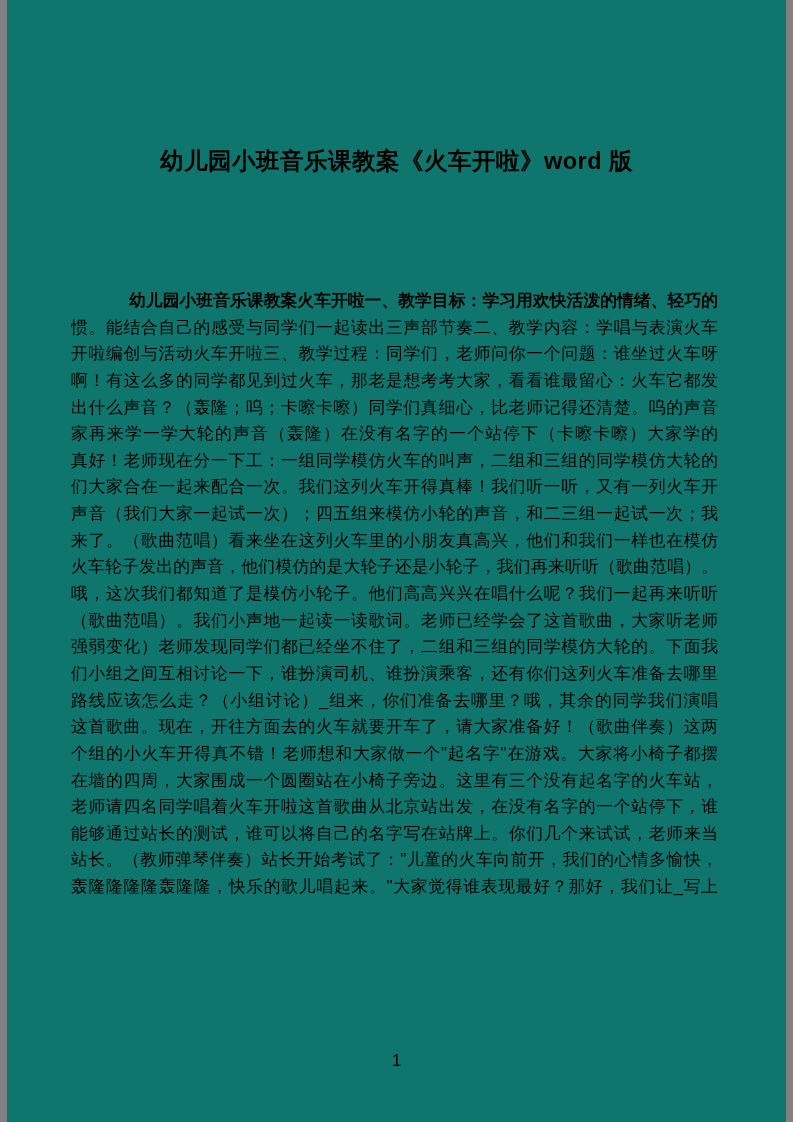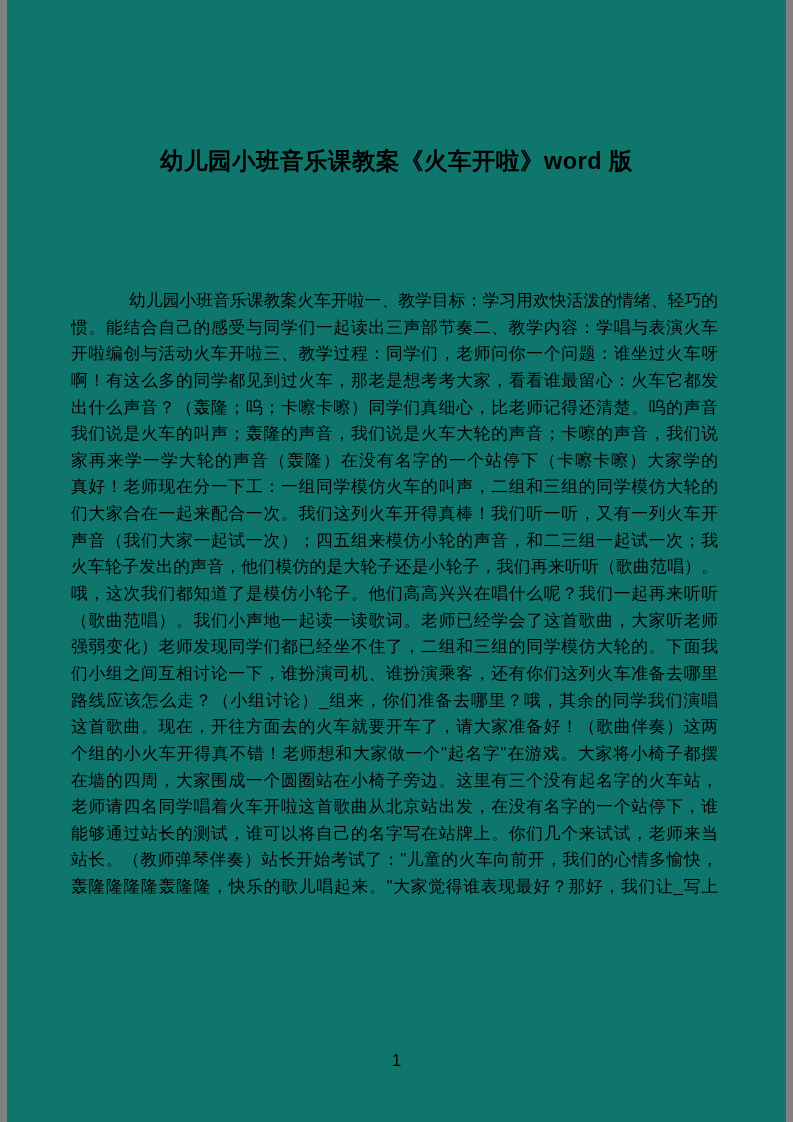--- a/index.html
+++ b/index.html
@@ -39,20 +39,21 @@
   .doc-body .line {
     height: 26.65px;
     line-height: 26.65px;
     overflow: hidden;
     text-align: justify;
     text-align-last: justify;
     word-break: break-all;
   }
   .doc-body .line:first-child {
     text-indent: 58px;
+    font-weight: bold;
   }
   .page-footer {
     position: absolute;
     top: 1048px;
     left: 0;
     right: 0;
     text-align: center;
     font-size: 17px;
     line-height: 26px;
   }
@@ -62,25 +63,25 @@
 
 <div class="page">
   <h1 class="doc-title">幼儿园小班音乐课教案《火车开啦》word 版</h1>
 
   <div class="doc-body">
       <div class="line">幼儿园小班音乐课教案火车开啦一、教学目标：学习用欢快活泼的情绪、轻巧的</div>
       <div class="line">惯。能结合自己的感受与同学们一起读出三声部节奏二、教学内容：学唱与表演火车</div>
       <div class="line">开啦编创与活动火车开啦三、教学过程：同学们，老师问你一个问题：谁坐过火车呀</div>
       <div class="line">啊！有这么多的同学都见到过火车，那老是想考考大家，看看谁最留心：火车它都发</div>
       <div class="line">出什么声音？（轰隆；呜；卡嚓卡嚓）同学们真细心，比老师记得还清楚。呜的声音</div>
-      <div class="line">我们说是火车的叫声；轰隆的声音，我们说是火车大轮的声音；卡嚓的声音，我们说</div>
       <div class="line">家再来学一学大轮的声音（轰隆）在没有名字的一个站停下（卡嚓卡嚓）大家学的</div>
       <div class="line">真好！老师现在分一下工：一组同学模仿火车的叫声，二组和三组的同学模仿大轮的</div>
       <div class="line">们大家合在一起来配合一次。我们这列火车开得真棒！我们听一听，又有一列火车开</div>
       <div class="line">声音（我们大家一起试一次）；四五组来模仿小轮的声音，和二三组一起试一次；我</div>
+      <div class="line">来了。（歌曲范唱）看来坐在这列火车里的小朋友真高兴，他们和我们一样也在模仿</div>
       <div class="line">火车轮子发出的声音，他们模仿的是大轮子还是小轮子，我们再来听听（歌曲范唱）。</div>
       <div class="line">哦，这次我们都知道了是模仿小轮子。他们高高兴兴在唱什么呢？我们一起再来听听</div>
       <div class="line">（歌曲范唱）。我们小声地一起读一读歌词。老师已经学会了这首歌曲，大家听老师</div>
       <div class="line">强弱变化）老师发现同学们都已经坐不住了，二组和三组的同学模仿大轮的。下面我</div>
       <div class="line">们小组之间互相讨论一下，谁扮演司机、谁扮演乘客，还有你们这列火车准备去哪里</div>
       <div class="line">路线应该怎么走？（小组讨论）_组来，你们准备去哪里？哦，其余的同学我们演唱</div>
       <div class="line">这首歌曲。现在，开往方面去的火车就要开车了，请大家准备好！（歌曲伴奏）这两</div>
       <div class="line">个组的小火车开得真不错！老师想和大家做一个"起名字"在游戏。大家将小椅子都摆</div>
       <div class="line">在墙的四周，大家围成一个圆圈站在小椅子旁边。这里有三个没有起名字的火车站，</div>
       <div class="line">老师请四名同学唱着火车开啦这首歌曲从北京站出发，在没有名字的一个站停下，谁</div>

